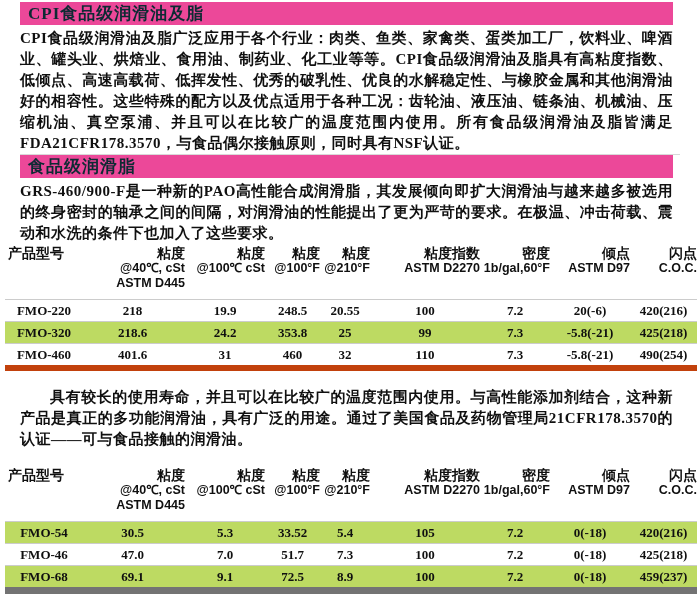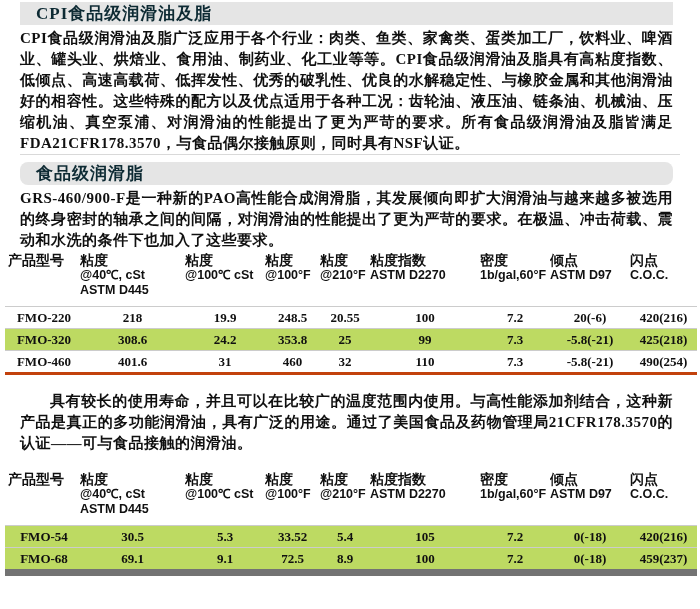--- a/index.html
+++ b/index.html
@@ -2,57 +2,57 @@
 <html><head>
 <meta charset="utf-8">
 <style>
   html,body{margin:0;padding:0;}
   body{
     width:700px;height:609px;overflow:hidden;background:#ffffff;
     font-family:"Liberation Serif","DejaVu Serif",serif;
     font-weight:bold;color:#101010;
   }
   .section-bar{
-    margin:0 27px 0 20px;height:23px;background:#e5e5e5;color:#0d2a33;
-    font-size:17px;line-height:23px;padding-left:16px;letter-spacing:1px;
+    margin:0 27px 0 20px;height:23px;background:#ec4899;color:#0d2a33;
+    font-size:17px;line-height:23px;padding-left:8px;letter-spacing:1px;
   }
   #bar1{margin-top:2px;}
-  #bar2{margin-top:7px;border-radius:8px;}
+  #bar2{}
   p.body-text{
     margin:3px 27px 0 20px;font-size:15px;line-height:21px;
     text-align:justify;letter-spacing:0.5px;
   }
   p.indent{text-indent:2em;margin-top:16px;}
   .hairline{height:0;border-top:1px solid #d9d9d9;margin:0 20px 0 20px;}
   table{
     border-collapse:collapse;table-layout:fixed;width:692px;
     margin:2px 3px 0 5px;
   }
   #table2{margin-top:18px;}
   th,td{padding:0;font-weight:bold;overflow:hidden;white-space:nowrap;}
-  thead th{text-align:left;vertical-align:top;font-weight:bold;}
+  thead th{text-align:right;vertical-align:top;font-weight:bold;}
   thead th:first-child{text-align:left;padding-left:3px;}
   .hl1{font-size:14px;line-height:15px;}
   .hl2,.hl3{font-size:12.5px;line-height:15px;font-family:Liberation Sans, sans-serif;}
   tr.spacer td{height:8px;border:none;}
   tbody tr.data{border-top:1px solid #cccccc;}
   tbody tr.data td{font-size:13px;height:21px;text-align:center;}
   tbody tr.data td:first-child{text-align:center;padding-left:3px;}
   tr.green{background:#bdda62;}
-  #table1 tbody tr.data:last-child{border-bottom:3px solid #c2410c;}
+  #table1 tbody tr.data:last-child{border-bottom:6px solid #c2410c;}
   #table2 tbody tr.data:last-child{border-bottom:7px solid #737373;}
 </style>
 </head>
 <body>
 
 <div id="bar1" class="section-bar">
   <span>CPI食品级润滑油及脂</span>
 </div>
 
-<p class="body-text">CPI食品级润滑油及脂广泛应用于各个行业：肉类、鱼类、家禽类、蛋类加工厂，饮料业、啤酒业、罐头业、烘焙业、食用油、制药业、化工业等等。CPI食品级润滑油及脂具有高粘度指数、低倾点、高速高载荷、低挥发性、优秀的破乳性、优良的水解稳定性、与橡胶金属和其他润滑油好的相容性。这些特殊的配方以及优点适用于各种工况：齿轮油、液压油、链条油、机械油、压缩机油、真空泵浦、对润滑油的性能提出了更为严苛的要求。所有食品级润滑油及脂皆满足FDA21CFR178.3570，与食品偶尔接触原则，同时具有NSF认证。</p>
+<p class="body-text">CPI食品级润滑油及脂广泛应用于各个行业：肉类、鱼类、家禽类、蛋类加工厂，饮料业、啤酒业、罐头业、烘焙业、食用油、制药业、化工业等等。CPI食品级润滑油及脂具有高粘度指数、低倾点、高速高载荷、低挥发性、优秀的破乳性、优良的水解稳定性、与橡胶金属和其他润滑油好的相容性。这些特殊的配方以及优点适用于各种工况：齿轮油、液压油、链条油、机械油、压缩机油、真空泵浦、并且可以在比较广的温度范围内使用。所有食品级润滑油及脂皆满足FDA21CFR178.3570，与食品偶尔接触原则，同时具有NSF认证。</p>
 
 <div class="hairline"></div>
 
 <div id="bar2" class="section-bar">
   <span>食品级润滑脂</span>
 </div>
 
 <p class="body-text">GRS-460/900-F是一种新的PAO高性能合成润滑脂，其发展倾向即扩大润滑油与越来越多被选用的终身密封的轴承之间的间隔，对润滑油的性能提出了更为严苛的要求。在极温、冲击荷载、震动和水洗的条件下也加入了这些要求。</p>
 
 <table id="table1">
@@ -117,21 +117,21 @@
       <td>19.9</td>
       <td>248.5</td>
       <td>20.55</td>
       <td>100</td>
       <td>7.2</td>
       <td>20(-6)</td>
       <td>420(216)</td>
     </tr>
     <tr class="data green">
       <td>FMO-320</td>
-      <td>308.6</td>
+      <td>218.6</td>
       <td>24.2</td>
       <td>353.8</td>
       <td>25</td>
       <td>99</td>
       <td>7.3</td>
       <td>-5.8(-21)</td>
       <td>425(218)</td>
     </tr>
     <tr class="data">
       <td>FMO-460</td>
@@ -209,20 +209,31 @@
       <td>FMO-54</td>
       <td>30.5</td>
       <td>5.3</td>
       <td>33.52</td>
       <td>5.4</td>
       <td>105</td>
       <td>7.2</td>
       <td>0(-18)</td>
       <td>420(216)</td>
     </tr>
+    <tr class="data">
+      <td>FMO-46</td>
+      <td>47.0</td>
+      <td>7.0</td>
+      <td>51.7</td>
+      <td>7.3</td>
+      <td>100</td>
+      <td>7.2</td>
+      <td>0(-18)</td>
+      <td>425(218)</td>
+    </tr>
     <tr class="data green">
       <td>FMO-68</td>
       <td>69.1</td>
       <td>9.1</td>
       <td>72.5</td>
       <td>8.9</td>
       <td>100</td>
       <td>7.2</td>
       <td>0(-18)</td>
       <td>459(237)</td>

